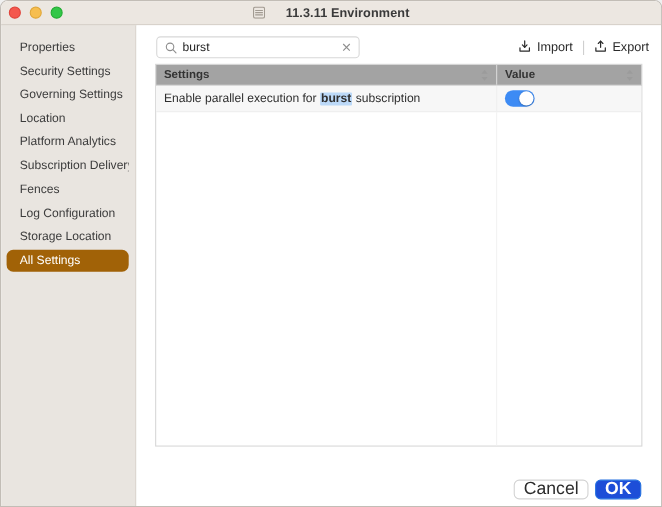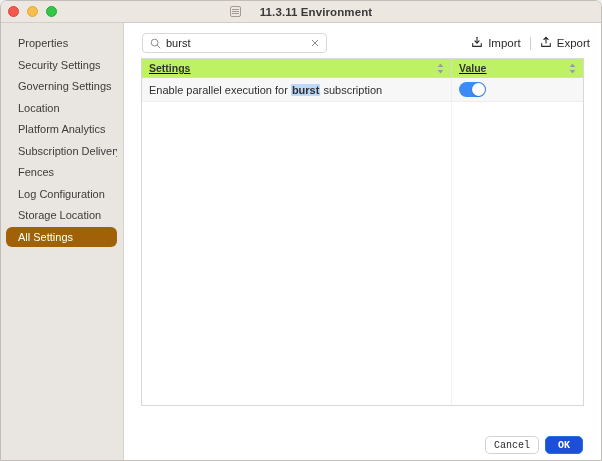--- a/index.html
+++ b/index.html
@@ -44,21 +44,21 @@
 
   .io-group { display:flex; align-items:center; gap:9px; }
   .io-btn { display:flex; align-items:center; gap:5px; background:none; border:none;
             font-family:inherit; font-size:11.5px; color:#2B2B2B; cursor:pointer; padding:0; }
   .io-btn svg { color:#2B2B2B; }
   .io-divider { width:1px; height:13px; background:#CFCFCF; }
 
   
   .table { position:absolute; top:35px; left:17px; width:443px; height:348px;
            border:1px solid #D8D8D8; background:#fff; display:flex; flex-direction:column; }
-  .thead { display:flex; height:19px; flex:0 0 19px; background:#bef264; border-bottom:1px solid #D8D8D8;text-decoration:underline; }
+  .thead { display:flex; height:19px; flex:0 0 19px; background:#a3a3a3; border-bottom:1px solid #D8D8D8; }
   .th { display:flex; align-items:center; justify-content:space-between;
         padding:0 7px; font-size:10.5px; font-weight:bold; color:#333; }
   .th.col-settings { width:310px; flex:0 0 310px; border-right:1px solid #D8D8D8; }
   .th.col-value { flex:1; }
   .sort-icon { display:inline-flex; }
 
   .trow { display:flex; height:24px; flex:0 0 24px; background:#F7F7F7; border-bottom:1px solid #EEEEEE; }
   .td { display:flex; align-items:center; padding:0 7px; font-size:11px; color:#2F2F2F; }
   .td.col-settings { width:310px; flex:0 0 310px; border-right:1px solid #EFEFEF; }
   .td.col-value { flex:1; }
@@ -70,21 +70,21 @@
   
   .toggle { width:27px; height:15px; border-radius:8px; background:#C9C9C9; position:relative; cursor:pointer; }
   .toggle.on { background:#3D8BF4; }
   .toggle .knob { position:absolute; top:1px; left:1px; width:13px; height:13px; border-radius:50%;
                   background:#fff; box-shadow:0 0.5px 1.5px rgba(0,0,0,.35); }
   .toggle.on .knob { left:auto; right:1px; }
 
   
   .footer { position:absolute; right:18px; bottom:6px; display:flex; gap:6px; }
   .btn { height:18px; display:flex; align-items:center; justify-content:center;
-         border-radius:5px; font-family:Liberation Mono, monospace; font-size:10px; cursor:pointer; }
+         border-radius:5px; font-family:Liberation Sans, sans-serif; font-size:16px; cursor:pointer; }
   .btn-cancel { background:#FFFFFF; border:1px solid #D3D3D3; color:#2B2B2B; padding:0 8px; min-width:45px; }
   .btn-ok { background:#1d4ed8; border:1px solid #2571E0; color:#fff; padding:0 8px; min-width:38px; font-weight:bold; }
 </style>
 </head>
 <body>
 
 <div class="window">
 
   <div class="titlebar">
     <div class="traffic-lights">

